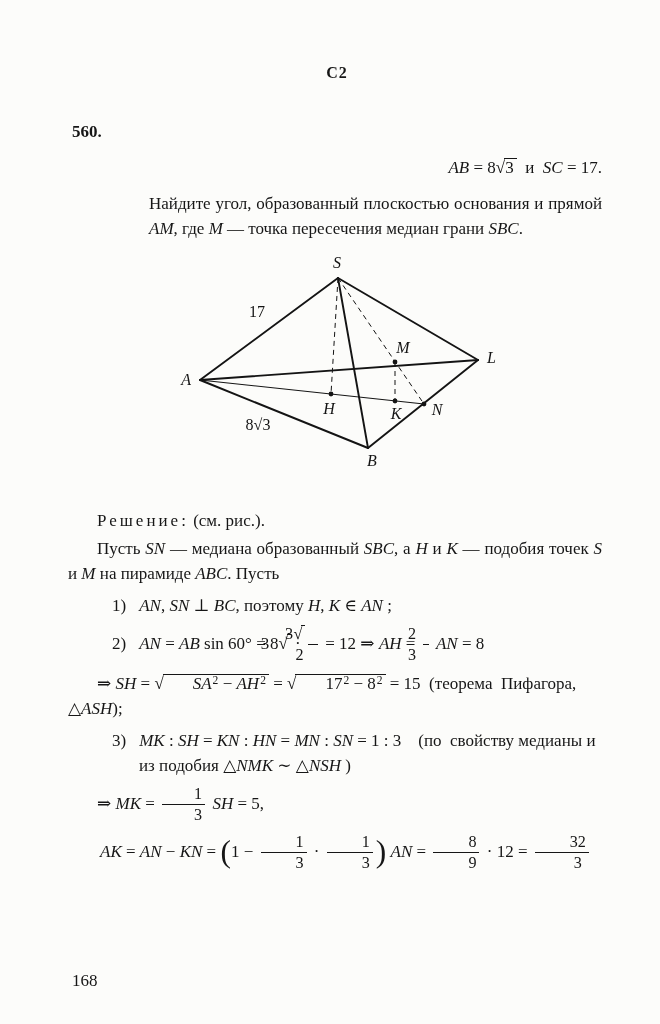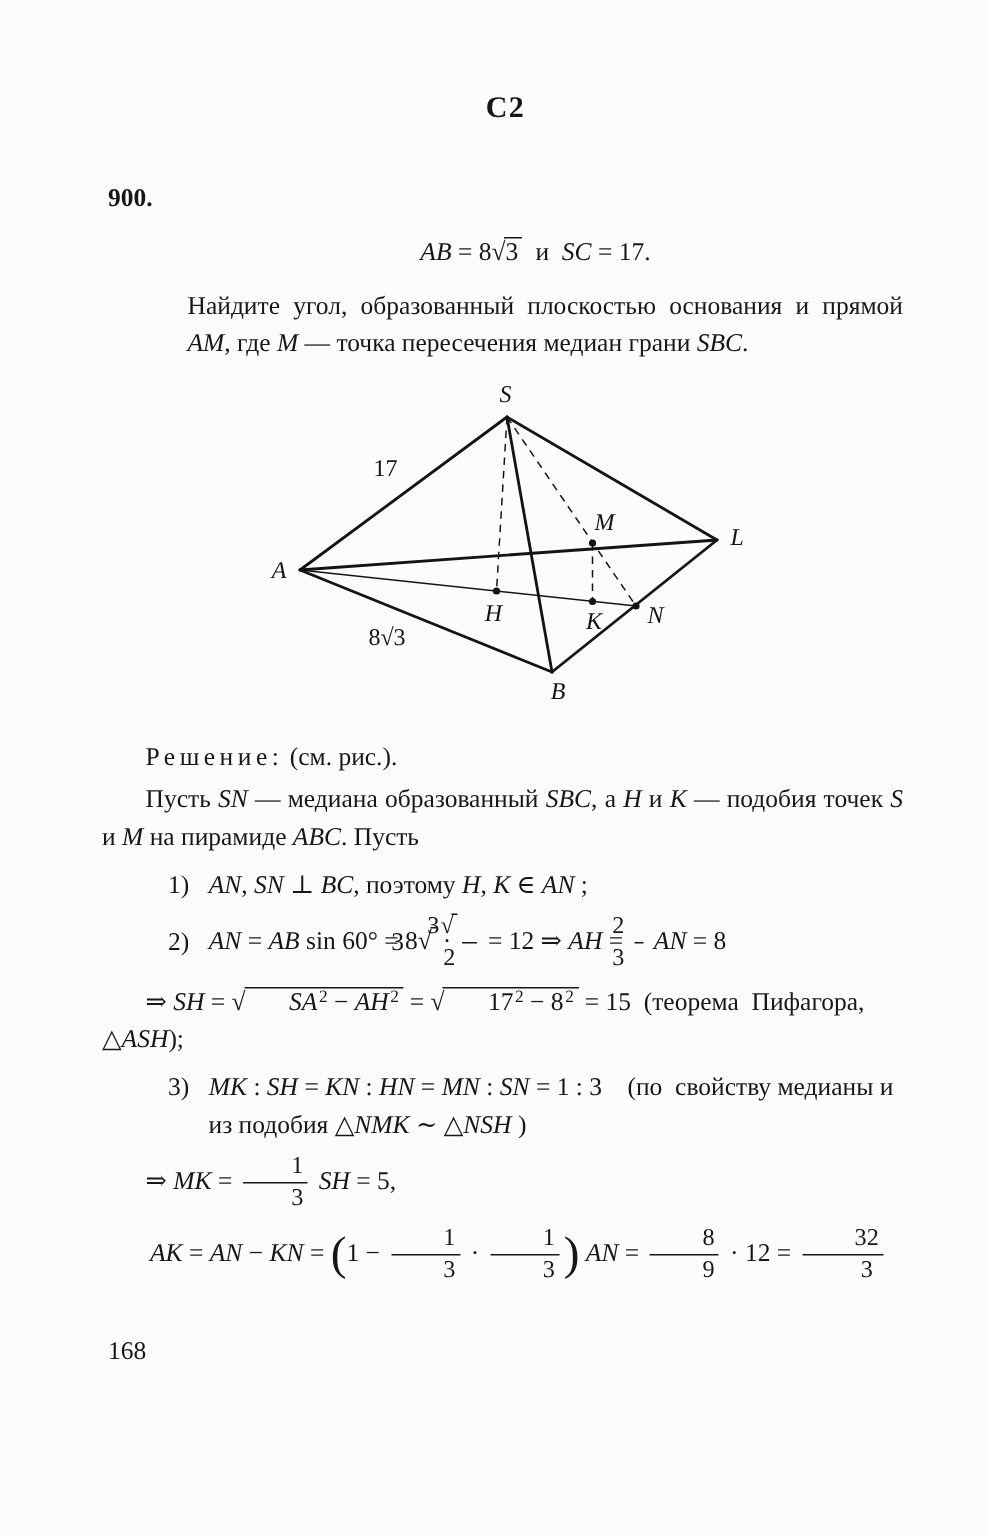--- a/index.html
+++ b/index.html
@@ -3,55 +3,55 @@
 <meta charset="utf-8">
 <style>
   *{box-sizing:border-box}
   html,body{margin:0;padding:0}
   body{
     width:660px;height:1024px;background:#fcfcfa;color:#161616;
     font-family:"Liberation Serif","DejaVu Serif",serif;
     font-size:17px;line-height:25px;
   }
   .page{position:relative;width:660px;height:1024px;padding:60px 58px 0 72px;overflow:hidden}
-  .header{text-align:center;font-weight:700;font-size:20px;letter-spacing:1px;margin-bottom:34px}
+  .header{text-align:center;font-weight:700;font-size:16px;letter-spacing:1px;margin-bottom:34px}
   .prow{display:flex}
   .pnum{flex:0 0 53px;font-weight:700}
   .ptext{flex:1;text-align:justify}
-  .formula{margin:11px 0 11px 40px;text-align:center}
-  .task{margin-left:53px;text-align:justify}
+  .formula{margin:11px 0 11px 40px;text-align:right}
+  .task{margin-left:77px;text-align:justify}
   .figure{display:block;margin:12px 0 0 -72px}
   .figure text{font-family:"Liberation Serif","DejaVu Serif",serif}
   .solution{margin-left:-4px}
-  .sol-heading{margin:7px 0 3px;text-indent:29px}
+  .sol-heading{margin:23px 0 3px;text-indent:29px}
   .sp{letter-spacing:3px}
   .sol-intro{text-indent:29px;text-align:justify}
   .item{margin:7px 0 7px 44px;padding-left:27px;text-indent:-27px}
   .lbl{padding-right:13px}
   .imp{margin:7px 0;text-indent:29px}
   .eq3c{margin:9px 0;text-indent:32px}
   .i{font-style:italic}
   .sup{font-size:.68em;position:relative;top:-.45em;line-height:0;padding-left:1px}
   .frac{display:inline-block;text-align:center;vertical-align:middle;line-height:1.12;margin:0 3px;font-size:.95em}
   .frac .num{display:block;padding:0 3px 1px;border-bottom:1.2px solid #161616}
   .frac .den{display:block;padding-top:1px}
   .radsign{letter-spacing:-1px}
   .rad{display:inline-block;border-top:1.2px solid #161616;padding:0 3px 0 1px;line-height:1.05}
   .bigp{font-size:185%;vertical-align:middle;line-height:0;position:relative;top:-1px}
-  .pageno{position:absolute;left:72px;top:888px}
+  .pageno{position:absolute;left:72px;top:968px}
 </style>
 </head>
 <body>
 
 <div class="page">
 
   <div class="header">С2</div>
 
   <div class="prow">
-    <div class="pnum">900.</div>
+    <div class="pnum">560.</div>
   </div>
 
   <div class="formula"><span class="i">AB</span><span> = 8</span><span class="radsign">√</span><span class="rad"><span>3</span></span><span> и </span><span class="i">SC</span><span> = 17.</span></div>
 
   <div class="task"><span>Найдите угол, образованный плоскостью основания и прямой </span><span class="i">AM</span><span>, где </span><span class="i">M</span><span> — точка пересечения медиан грани </span><span class="i">SBC</span><span>.</span></div>
 
   <svg class="figure" width="660" height="232" viewBox="0 0 660 232" xmlns="http://www.w3.org/2000/svg">
     <g stroke="#141414" stroke-width="1.9" fill="none" stroke-linecap="round">
       <line x1="338" y1="25" x2="200" y2="127"></line>
       <line x1="338" y1="25" x2="368" y2="195"></line>

